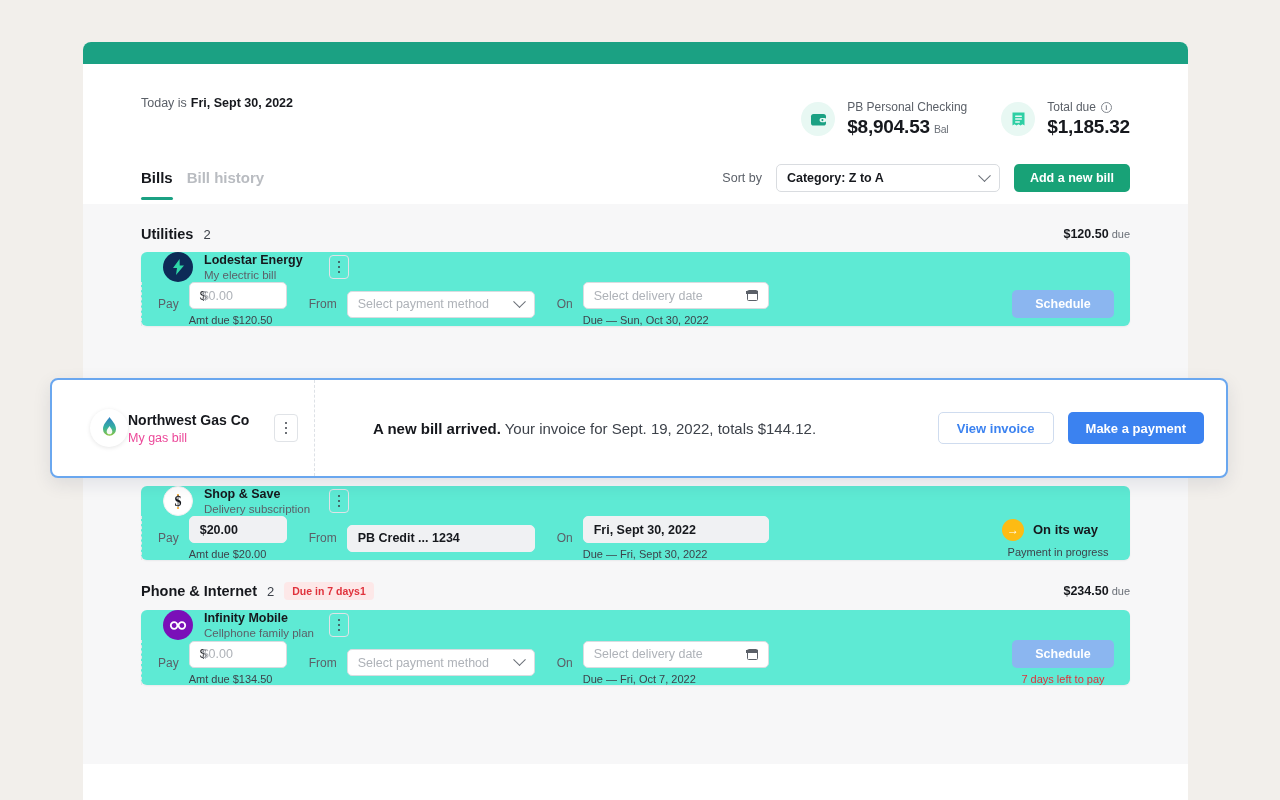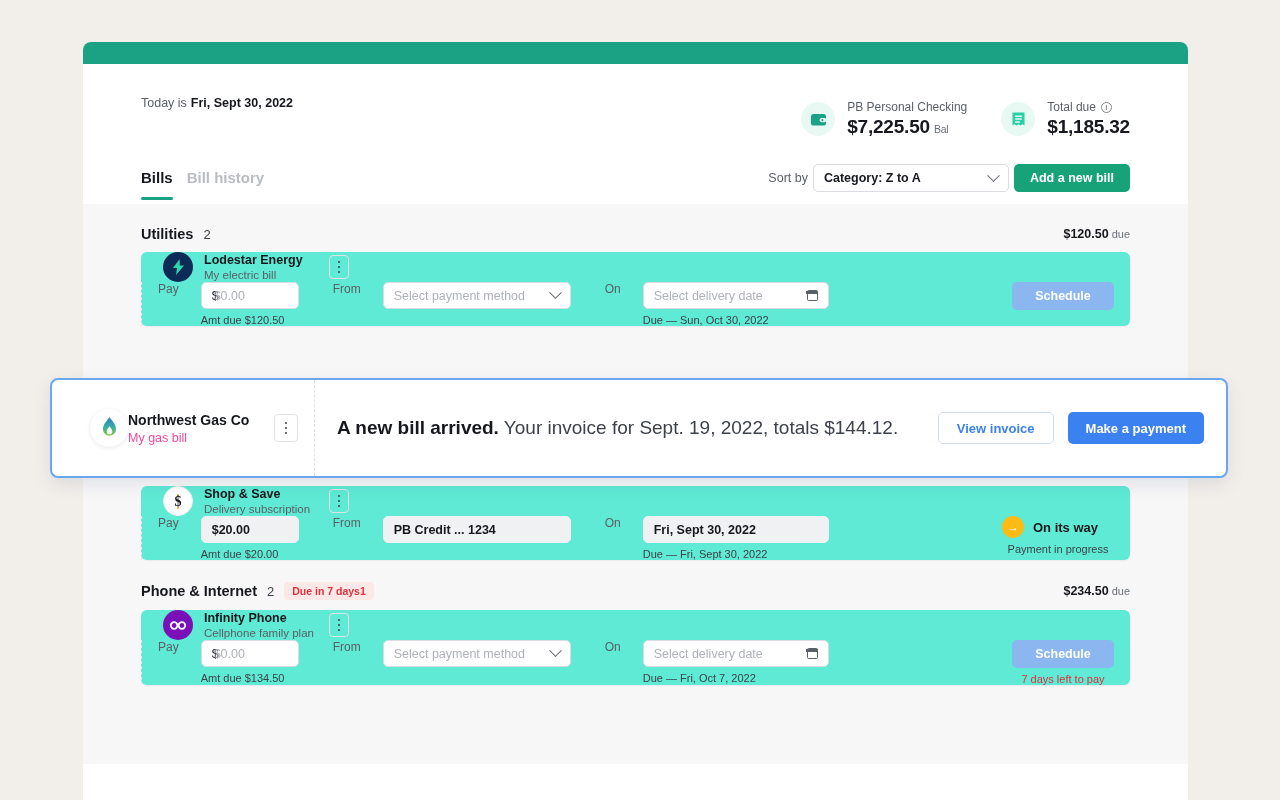--- a/index.html
+++ b/index.html
@@ -33,24 +33,24 @@
   .sum-val small { font-size:10.5px; font-weight:400; color:#6b7078; margin-left:4px; }
   .infoic { display:inline-block; width:11px; height:11px; border:1.2px solid #83888f; border-radius:50%;
             font-size:8px; line-height:9px; text-align:center; color:#83888f; font-weight:700; }
 
   
   .tabsrow { display:flex; justify-content:space-between; align-items:center; margin-top: 26px; }
   .tabs { display:flex; gap:14px; }
   .tab { font-size:15px; font-weight:700; color:#b9bcc1; padding-bottom:14px; position:relative; cursor:pointer; }
   .tab.active { color:#16181d; }
   .tab.active:after { content:""; position:absolute; left:0; right:0; bottom:0; height:3px; background:#1ba183; border-radius:2px; }
-  .sortwrap { display:flex; align-items:center; gap:5px; padding-bottom:12px; }
+  .sortwrap { display:flex; align-items:center; gap:14px; padding-bottom:12px; }
   .sortlbl { font-size:12.5px; color:#5b6068; }
   .select {
-    width:196px; height:28px; border:1px solid #d9dce0; border-radius:5px; background:#fff;
+    width:224px; height:28px; border:1px solid #d9dce0; border-radius:5px; background:#fff;
     display:flex; align-items:center; justify-content:space-between; padding: 0 10px;
     font-size:12.5px; color:#16181d; font-weight:600; cursor:pointer;
   }
   .chev { width:9px; height:9px; border-right:1.6px solid #6b7078; border-bottom:1.6px solid #6b7078;
           transform: rotate(45deg) translate(-2px,-2px); }
   .addbtn {
     background:#18a277; color:#fff; font-size:12.5px; font-weight:700;
     border:none; border-radius:5px; height:28px; padding: 0 16px; cursor:pointer;
   }
 
@@ -69,21 +69,21 @@
   .card { background:#5eead4; border-radius:6px; display:flex; align-items:stretch; min-height:72px;
           box-shadow: 0 1px 2px rgba(20,25,35,.06); flex-direction: column; }
   .card-id { width:222px; display:flex; align-items:center; gap:11px; padding: 0 14px 0 22px; }
   .logo { width:30px; height:30px; border-radius:50%; flex:0 0 auto;
           display:flex; align-items:center; justify-content:center; }
   .lg-name { font-size:12.5px; font-weight:700; color:#16181d; }
   .lg-sub { font-size:11.5px; color:#5b6068; margin-top:2px; }
   .kebab { width:20px; height:24px; border:1px solid #e0e3e7; border-radius:4px; margin-left:auto;
            display:flex; flex-direction:column; align-items:center; justify-content:center; gap:2.5px; cursor:pointer; }
   .kebab i { width:2.5px; height:2.5px; border-radius:50%; background:#3d424a; display:block; }
-  .card-form { flex:1; border-left:1px dashed #e3e6ea; display:flex; gap:22px; padding: 0 16px; }
+  .card-form { flex:1; border-left:1px dashed #e3e6ea; display:flex; align-items:center; gap:10px; padding: 0 16px; }
   .fld-lbl { font-size:12px; color:#5b6068; }
   .fld { position:relative; }
   .inp { height:27px; border:1px solid #d9dce0; border-radius:5px; background:#fff;
          display:flex; align-items:center; padding: 0 10px; font-size:12.5px; }
   .inp.filled { background:#f0f1f3; border-color:#f0f1f3; color:#16181d; font-weight:600; }
   .inp.amount { width:98px; }
   .inp.method { width:188px; justify-content:space-between; }
   .inp.date { width:186px; justify-content:space-between; }
   .ph { color:#aeb2b8; }
   .money-ph { color:#16181d; }
@@ -104,21 +104,21 @@
   .alert {
     position:absolute; left:50px; top:378px; width:1178px; height:100px;
     background:#fff; border:2px solid #6aa7ef; border-radius:8px;
     box-shadow: 0 6px 18px rgba(25,40,70,.10);
     display:flex; align-items:stretch; z-index:5;
   }
   .alert-id { width:262px; display:flex; align-items:center; gap:0; padding: 0 16px 0 38px; }
   .alert-name { font-size:14px; font-weight:700; color:#16181d; }
   .alert-sub { font-size:12.5px; color:#ec4899; margin-top:3px; }
   .alert-body { flex:1; border-left:1px dashed #dde1e6; display:flex; align-items:center; padding: 0 22px 0 22px; }
-  .alert-msg { font-size:19px; color:#3d424a; }
+  .alert-msg { font-size:15px; color:#3d424a;margin-left:36px; }
   .alert-msg b { color:#16181d; font-weight:700; }
   .alert-actions { display:flex; align-items:center; gap:14px; margin-left:auto; }
   .btn-ghost { height:32px; padding: 0 18px; border:1px solid #cfdcef; border-radius:5px; background:#fff;
                color:#3b82f0; font-size:13px; font-weight:700; cursor:pointer; }
   .btn-blue { height:32px; padding: 0 18px; border:none; border-radius:5px; background:#3b82f0;
               color:#fff; font-size:13px; font-weight:700; cursor:pointer; }
 
   .gap-utilities { height: 112px; }
 </style>
 </head>
@@ -141,21 +141,21 @@
             <svg width="17" height="15" viewBox="0 0 17 15">
                 <rect x="1" y="2" width="15" height="11.5" rx="2.6" fill="#1ba183"></rect>
                 <rect x="9.5" y="6" width="7" height="4.2" rx="2.1" fill="#e8f8f3"></rect>
                 <circle cx="12.4" cy="8.1" r="1.05" fill="#1ba183"></circle>
               </svg>
           </div>
           <div class="cellpad">
             <div class="sum-lbl">
                 <span>PB Personal Checking</span>
               </div>
-            <div class="sum-val"><span>$7,225.50</span><small>Bal</small></div>
+            <div class="sum-val"><span>$8,904.53</span><small>Bal</small></div>
           </div>
         </div>
 
         <div class="summary">
           <div class="sum-ic">
             <svg width="15" height="17" viewBox="0 0 15 17">
                 <path d="M1.5 1.5h12v13l-2-1.3-2 1.3-2-1.3-2 1.3-2-1.3-2 1.3z" fill="#2ecfa4"></path>
                 <rect x="4" y="4.4" width="7" height="1.5" rx=".7" fill="#e8f8f3"></rect>
                 <rect x="4" y="7.3" width="7" height="1.5" rx=".7" fill="#e8f8f3"></rect>
                 <rect x="4" y="10.2" width="5" height="1.5" rx=".7" fill="#e8f8f3"></rect>
@@ -321,21 +321,21 @@
       <div class="card-id">
         <div class="logo" style="background:#7a10b8">
           <svg width="18" height="11" viewBox="0 0 18 11">
               <g fill="none" stroke="#fff" stroke-width="1.8">
                 <circle cx="5.1" cy="5.5" r="3.3"></circle>
                 <circle cx="12.9" cy="5.5" r="3.3"></circle>
               </g>
             </svg>
         </div>
         <div class="cellpad">
-          <div class="lg-name">Infinity Phone</div>
+          <div class="lg-name">Infinity Mobile</div>
           <div class="lg-sub">Cellphone family plan</div>
         </div>
         <div class="kebab">
             <i></i>
             <i></i>
             <i></i>
           </div>
       </div>
       <div class="card-form">
         <span class="fld-lbl">Pay</span>

